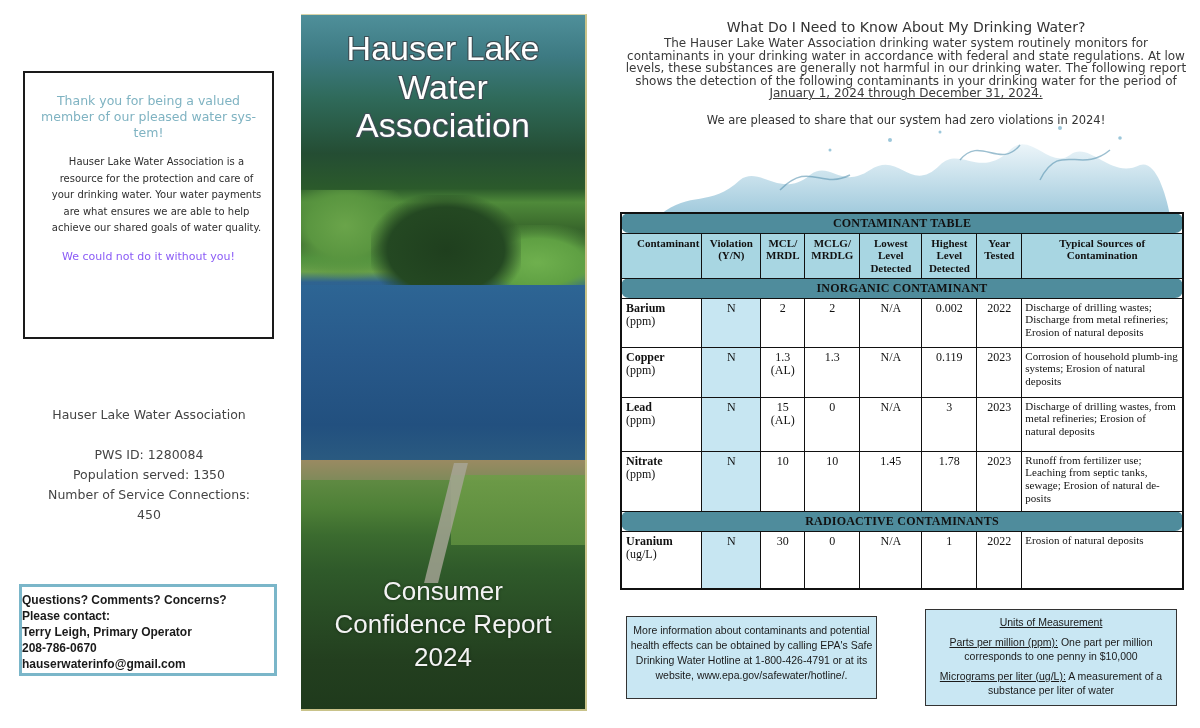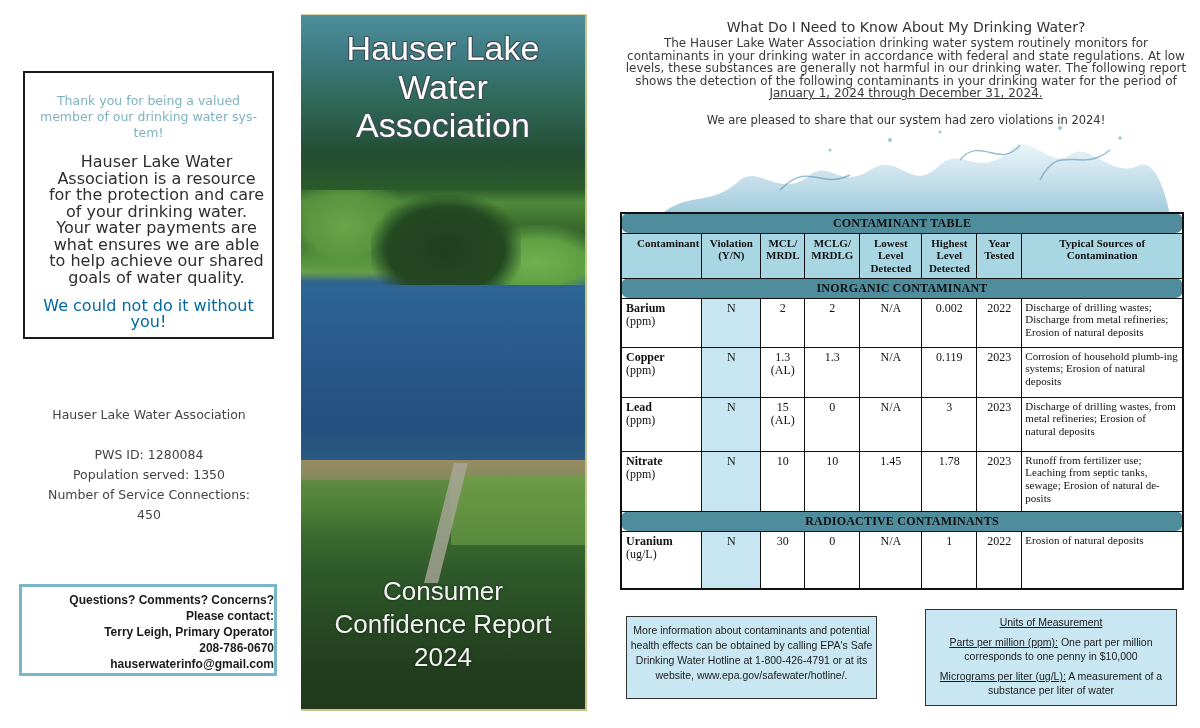--- a/index.html
+++ b/index.html
@@ -5,32 +5,32 @@
   * { box-sizing: border-box; margin: 0; padding: 0; }
   html, body { width: 1200px; height: 728px; background: #ffffff; overflow: hidden; }
   body { position: relative; font-family: "DejaVu Sans", sans-serif; color: #333; }
 
   
   .thank-box {
     position: absolute; left: 23px; top: 71px; width: 251px; height: 268px;
     border: 2px solid #1a1a1a; padding: 20px 6px 0 6px; text-align: center;
   }
   .thank-title { color: #7fb3c2; font-size: 12.5px; line-height: 16px; margin-bottom: 13px; }
-  .thank-body { color: #2e2e2e; font-size: 16px; line-height: 16.5px; margin-bottom: 12px; margin-left: 16px; }
-  .thank-closing { color: #0369a1; font-size: 16px; line-height: 16px; }
+  .thank-body { color: #2e2e2e; font-size: 10px; line-height: 16.5px; margin-bottom: 12px; margin-left: 16px; }
+  .thank-closing { color: #8b5cf6; font-size: 11px; line-height: 16px; }
 
   .org-info {
     position: absolute; left: 20px; top: 405px; width: 258px; text-align: center;
     color: #444; font-size: 12.5px; line-height: 20px;
   }
   .org-info .org-name { margin-bottom: 20px; }
 
   .contact-box {
     position: absolute; left: 19px; top: 584px; width: 258px; height: 92px;
-    border: 3px solid #7ab6c9; text-align: right; padding-top: 5px;
+    border: 3px solid #7ab6c9; text-align: left; padding-top: 5px;
     font-family: "Liberation Sans", sans-serif; font-weight: bold; font-size: 12px;
     line-height: 16px; color: #1a1a1a;
   }
 
   
   .cover {
     position: absolute; left: 301px; top: 14px; width: 286px; height: 697px;
     overflow: hidden; border-right: 2px solid #c9c38a; border-top: 1px solid #d7d3a8; border-bottom: 2px solid #c9c38a;
     background:
       linear-gradient(180deg,
@@ -105,21 +105,21 @@
     font-family: "Liberation Sans", sans-serif; font-size: 10.5px; line-height: 14px; padding-top: 5px; color: #1a1a1a;
   }
   .units-box .u-title { text-decoration: underline; margin-bottom: 6px; }
   .units-box .u-item { margin-bottom: 6px; }
   .units-box .u-term { text-decoration: underline; }
 </style>
 </head>
 <body>
 
 <div class="thank-box">
-  <div class="thank-title">Thank you for being a valued member of our drinking water sys-tem!</div>
+  <div class="thank-title">Thank you for being a valued member of our pleased water sys-tem!</div>
   <div class="thank-body">Hauser Lake Water Association is a resource for the protection and care of your drinking water. Your water payments are what ensures we are able to help achieve our shared goals of water quality.</div>
   <div class="thank-closing">We could not do it without you!</div>
 </div>
 
 <div class="org-info">
   <div class="org-name">Hauser Lake Water Association</div>
   <div>PWS ID: 1280084</div>
   <div>Population served: 1350</div>
   <div>Number of Service Connections:</div>
   <div>450</div>

